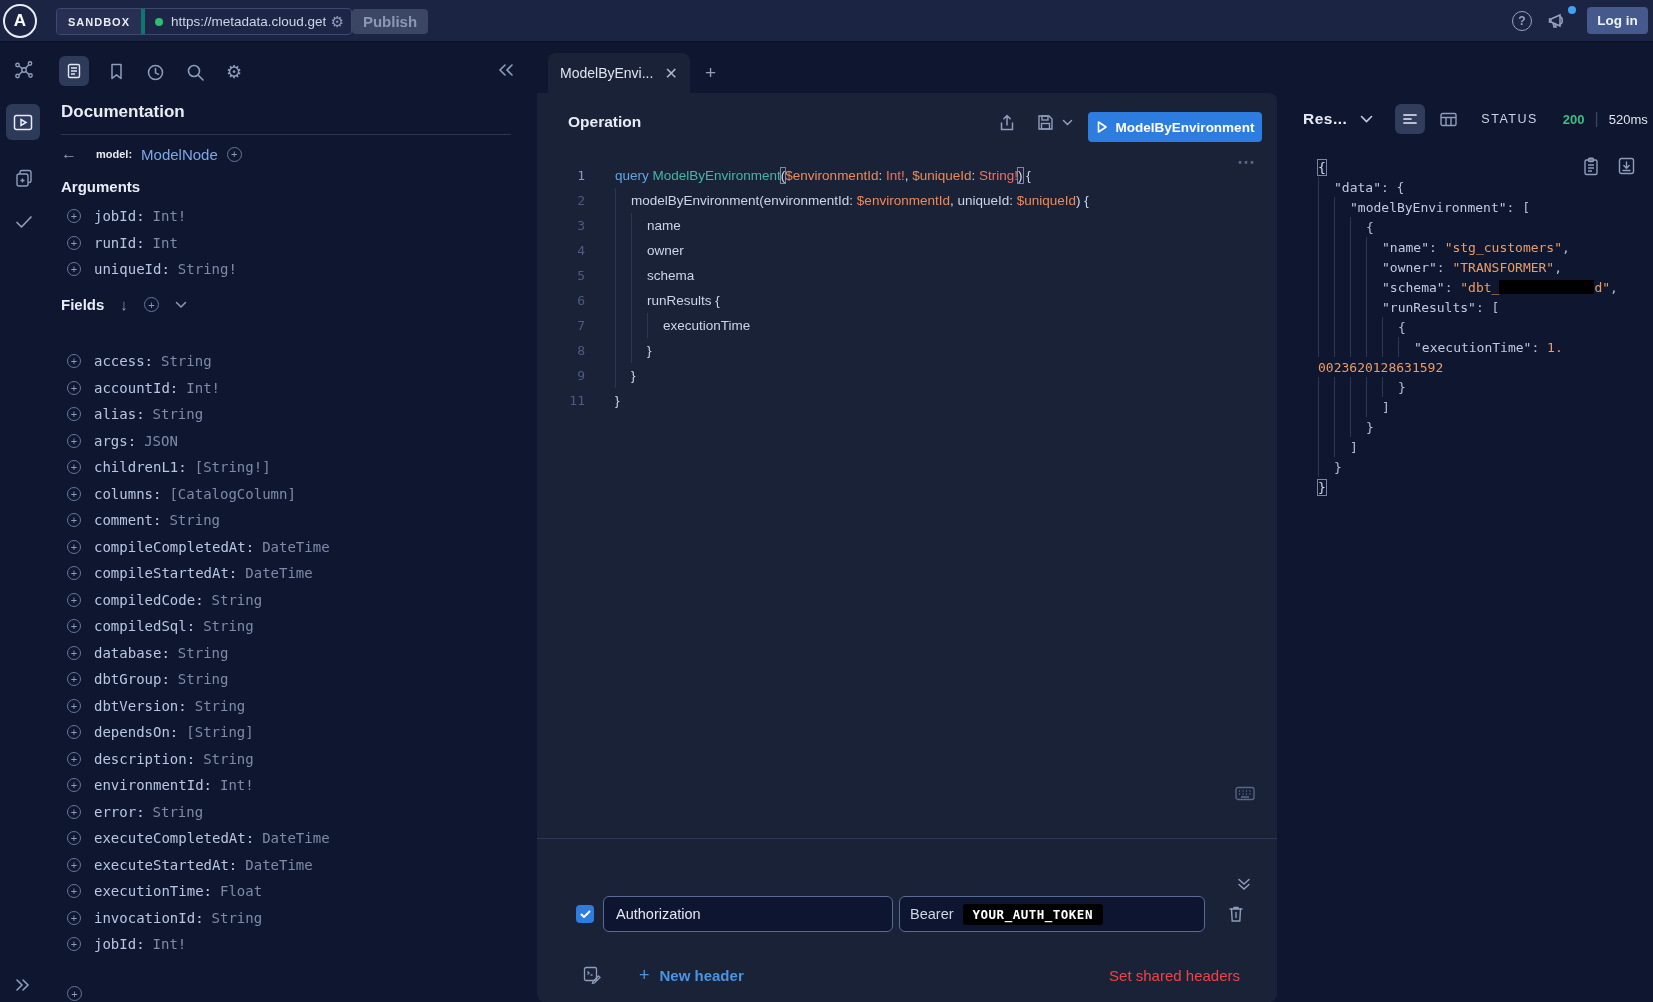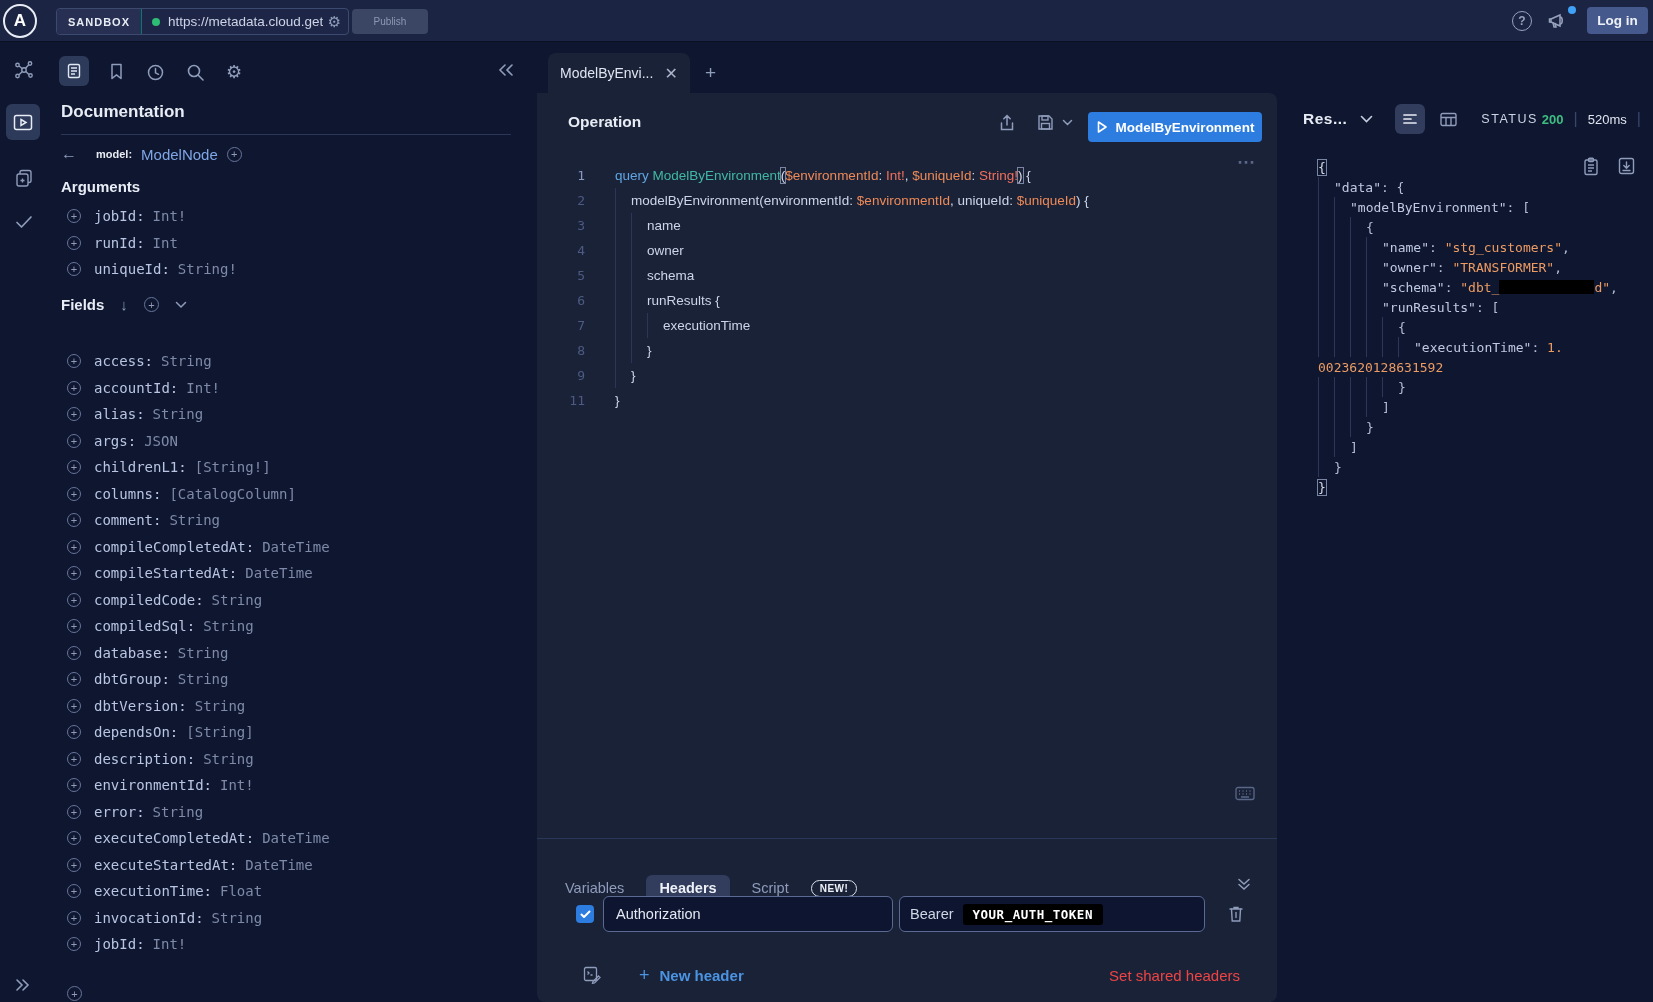--- a/index.html
+++ b/index.html
@@ -3,25 +3,25 @@
 <meta charset="utf-8">
 <style>
   *{margin:0;padding:0;box-sizing:border-box}
   html,body{width:1653px;height:1002px;overflow:hidden;background:#0f1730;font-family:"Liberation Sans",sans-serif}
   #app{position:relative;width:1653px;height:1002px;background:#0f1730;color:#e8ecf4}
   svg{display:block}
   
   #topbar{position:absolute;left:0;top:0;width:1653px;height:42px;background:#1c2443;border-bottom:1px solid #0a0f22;display:flex;align-items:center}
   .logo{position:absolute;left:3px;top:4px;width:34px;height:34px;border:2px solid #e8ecf4;border-radius:50%;display:flex;align-items:center;justify-content:center;font-weight:bold;font-size:17px;color:#fff}
   .sandbox-chip{position:absolute;left:56px;top:8px;height:27px;border:1px solid #3c4a70;border-radius:4px;display:flex;align-items:center;background:#1e2648}
-  .sandbox-seg{height:100%;display:flex;align-items:center;padding:0 11px;border-right:1px solid #0f766e;font-size:11px;font-weight:bold;letter-spacing:1px;color:#e8ecf4;background:#272f52;border-radius:4px 0 0 4px}
+  .sandbox-seg{height:100%;display:flex;align-items:center;padding:0 11px;border-right:4px solid #0f766e;font-size:11px;font-weight:bold;letter-spacing:1px;color:#e8ecf4;background:#272f52;border-radius:4px 0 0 4px}
   .dot{width:8px;height:8px;border-radius:50%;background:#2dbd74;margin:0 8px 0 10px}
   .url-text{font-size:13.5px;color:#ccd4e6;max-width:168px;overflow:hidden;white-space:nowrap}
   .url-gear{margin:0 7px 0 4px;font-size:15px;color:#8f9cba}
-  .publish-btn{position:absolute;left:352px;top:9px;width:76px;height:25px;background:#3a4663;border-radius:4px;border:none;color:#8b98b5;font-size:10px;font-weight:400;display:flex;align-items:center;justify-content:center}
+  .publish-btn{position:absolute;left:352px;top:9px;width:76px;height:25px;background:#3a4663;border-radius:4px;border:none;color:#8b98b5;font-size:15px;font-weight:700;display:flex;align-items:center;justify-content:center}
   .help-btn{position:absolute;left:1512px;top:11px;width:20px;height:20px;border:1.5px solid #97a3bd;border-radius:50%;color:#97a3bd;font-size:12px;font-weight:bold;display:flex;align-items:center;justify-content:center}
   .mega-btn{position:absolute;left:1548px;top:11px;width:22px;height:20px;color:#97a3bd}
   .mega-dot{position:absolute;left:1568px;top:6px;width:8px;height:8px;border-radius:50%;background:#3fa2f7}
   .login-btn{position:absolute;left:1587px;top:7px;width:61px;height:27px;background:#46598c;border:none;border-radius:4px;color:#eef2f8;font-size:13.5px;font-weight:600;display:flex;align-items:center;justify-content:center}
   
   #rail{position:absolute;left:0;top:42px;width:47px;bottom:0;background:#0f1730}
   .rail-ic{position:absolute;left:14px;color:#8f9cba}
   .rail-chip{position:absolute;left:6px;top:62px;width:34px;height:36px;background:#2e3a5a;border-radius:6px;display:flex;align-items:center;justify-content:center;color:#e8ecf4}
   
   #docpanel{position:absolute;left:47px;top:42px;width:490px;bottom:0;overflow:hidden}
@@ -83,21 +83,21 @@
   .plus-blue{font-size:18px;font-weight:normal}
   .shared-hdrs{margin-left:auto;color:#ef4444;font-size:15px;font-weight:normal}
   
   #respanel{position:absolute;left:1290px;top:93px;right:0;bottom:0}
   .resp-hdr{position:absolute;left:13px;top:11px;height:30px;display:flex;align-items:center}
   .resp-title{font-size:15.5px;font-weight:bold;color:#e8ecf4;letter-spacing:.5px}
   .resp-caret{margin-left:13px;color:#c5cde0}
   .view-chip{margin-left:22px;width:30px;height:30px;background:#323d5e;border-radius:6px;display:flex;align-items:center;justify-content:center;color:#e8ecf4}
   .view-table{margin-left:15px;color:#8f9cba}
   .status-label{margin-left:24px;font-size:12.5px;letter-spacing:1.5px;color:#ccd4e6}
-  .status-code{margin-left:4px;font-size:13px;font-weight:600}
+  .status-code{margin-left:25px;font-size:13px;font-weight:600}
   .sep{margin-left:10px;color:#39456a}
   .metric{margin-left:10px;font-size:13px;color:#dfe4f0}
   .copy-ic{position:absolute;left:293px;top:64px;color:#8f9cba}
   .dl-ic{position:absolute;left:328px;top:64px;color:#8f9cba}
   .json{position:absolute;left:0;top:64px;right:0}
   .jl{display:flex;align-items:stretch;height:20px;padding-left:28px}
   .jtext{white-space:pre;align-self:center;font-family:"DejaVu Sans Mono",monospace;font-size:13px}
   .tk-key{color:#c0c9e2}.tk-str{color:#ec9b63}.tk-num{color:#ec9b63}.tk-pun{color:#b6bed6}
   .tk-redact{display:inline-block;width:95px;height:14px;background:#000;vertical-align:-2px}
 </style>
@@ -470,26 +470,20 @@
 
     <div class="kbd-ic">
       <svg width="20" height="15" viewBox="0 0 20 15" fill="none" stroke="currentColor" stroke-width="1.3">
           <rect x="1" y="1.5" width="18" height="12" rx="2"></rect>
           <path d="M4 5 L5 5 M7.5 5 L8.5 5 M11 5 L12 5 M14.5 5 L15.5 5 M4 8 L5 8 M7.5 8 L8.5 8 M11 8 L12 8 M14.5 8 L15.5 8 M6 11 L14 11"></path>
         </svg>
     </div>
 
     <div class="op-div"></div>
 
-    <div class="req-tabs">
-      <span class="req-tab">Variables</span>
-      <span class="req-tab active">Headers</span>
-      <span class="req-tab">Script</span>
-      <span class="new-badge">NEW!</span>
-    </div>
     <div class="req-collapse">
       <svg width="14" height="14" viewBox="0 0 14 14" fill="none" stroke="currentColor" stroke-width="1.5" stroke-linecap="round">
           <path d="M2 2.5 L7 7 L12 2.5 M2 7.5 L7 12 L12 7.5"></path>
         </svg>
     </div>
 
     <div class="hdr-row">
       <span class="cbx">
         <svg width="11" height="9" viewBox="0 0 11 9" fill="none" stroke="#fff" stroke-width="2" stroke-linecap="round" stroke-linejoin="round">
             <path d="M1.5 4.5 L4 7 L9.5 1.5"></path>

